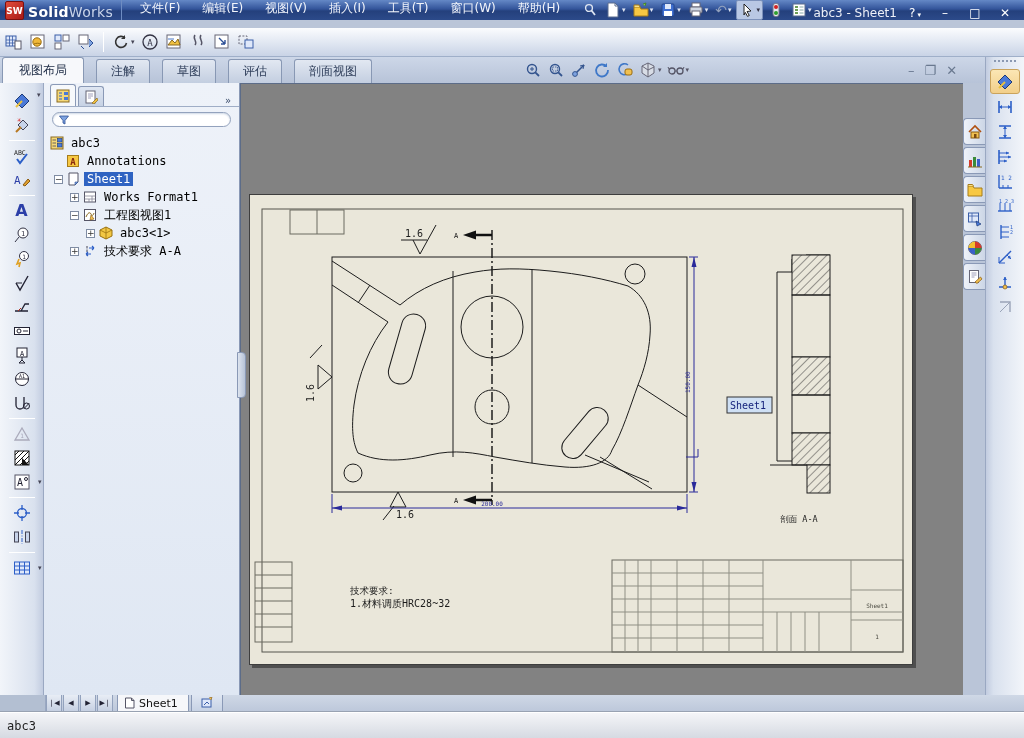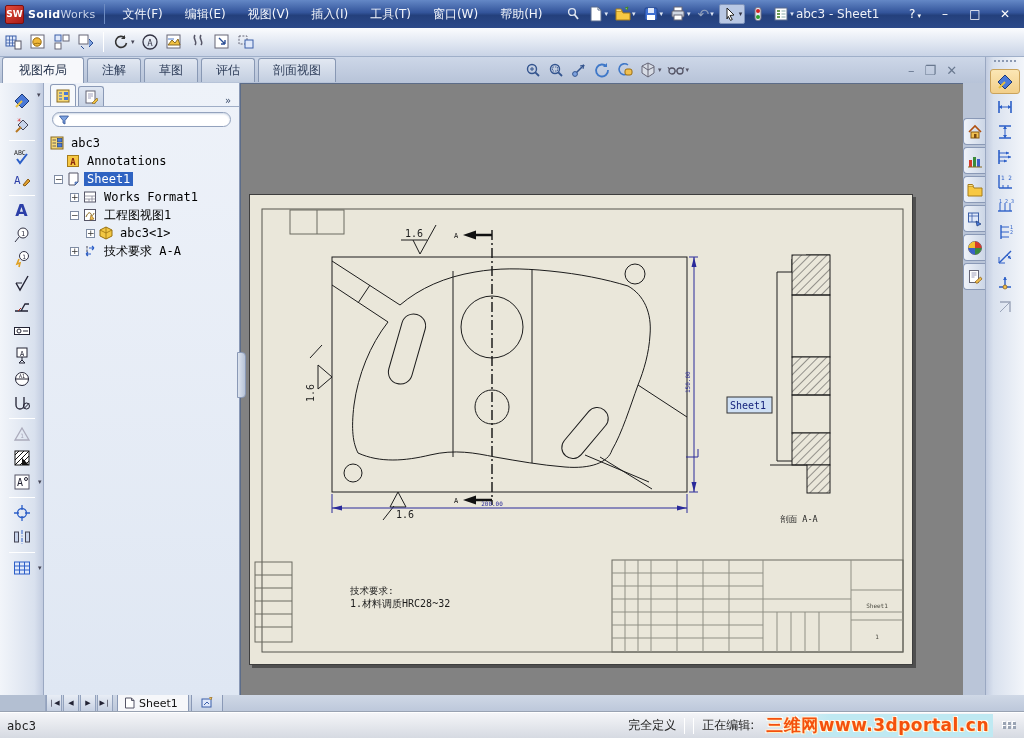--- a/index.html
+++ b/index.html
@@ -1,43 +1,43 @@
 <!DOCTYPE html>
 <html><head>
 <meta charset="utf-8">
 <style>
 *{box-sizing:border-box;margin:0;padding:0}
 html,body{width:1024px;height:738px;overflow:hidden}
 body{position:relative;font-family:"DejaVu Sans",sans-serif;background:#bac5d8;font-size:12px}
 .abs{position:absolute}
 
-#titlebar{left:0;top:0;width:1024px;height:28px;background:linear-gradient(180deg,#6488c6 0%,#33549a 45%,#24407c 55%,#2c4a8a 100%);display:flex;align-items:center;color:#fff}
+#titlebar{left:0;top:0;width:1024px;height:20px;background:linear-gradient(180deg,#6488c6 0%,#33549a 45%,#24407c 55%,#2c4a8a 100%);display:flex;align-items:flex-end;color:#fff}
 .swcube{width:19px;height:19px;margin-left:5px;background:linear-gradient(135deg,#e24b3a,#a81a17);border:1px solid #7a0f0f;border-radius:2px;color:#fff;font-size:9px;font-weight:bold;display:flex;align-items:center;justify-content:center}
-.brand{margin-left:4px;font-size:11px;letter-spacing:.3px}
+.brand{margin-left:4px;font-size:14px;letter-spacing:.3px}
 .brand b{color:#fff}.brand span{color:#c9d4ea;font-weight:normal}
 .tb-sep{width:1px;height:20px;background:#1c3263;border-right:1px solid #6e8cc2;margin:0 8px}
 .menu{display:flex;gap:2px}
 .menu .mi{padding:3px 10px;color:#f2f5fb;font-size:12px;cursor:default}
 .titlebar-tools{display:flex;align-items:center;gap:3px;margin-left:10px}
 .tbtn{display:flex;align-items:center;padding:1px 2px;border-radius:2px}
 .tbtn .dd{font-size:7px;color:#dfe6f4;margin-left:1px}
 .tbtn.pressed{background:#b9c8e4;border:1px solid #7d92bb}
 .doc-title{font-size:12px;color:#eef1f8}
 .wbtns{margin-left:auto;display:flex;gap:8px;margin-right:8px;color:#fff;font-size:12px}
 .wbtn{width:22px;text-align:center}
 .i16{width:16px;height:16px;display:block}
 .i18{width:18px;height:18px;display:block}
 
 #toolbar2{left:0;top:28px;width:1024px;height:29px;background:linear-gradient(180deg,#fbfcfe,#dde4f0 60%,#c9d3e6);border-bottom:1px solid #9fafc9;display:flex;align-items:center;padding-left:4px;gap:4px}
 .t2sep{width:1px;height:20px;background:#a8b4ca;border-right:1px solid #fff;margin:0 3px}
 .t2btn{display:flex;align-items:center;padding:1px}
 .t2btn .dd{font-size:7px;color:#445;margin-left:1px}
 
 #tabrow{left:0;top:57px;width:1024px;height:26px;background:linear-gradient(180deg,#cdd7e8,#b7c3d8)}
-.ctabs{position:absolute;left:2px;bottom:0;display:flex;align-items:center;gap:3px}
+.ctabs{position:absolute;left:2px;bottom:0;display:flex;align-items:flex-end;gap:12px}
 .ctab{padding:3px 14px;font-size:12px;color:#31405c;background:linear-gradient(180deg,#e2e8f2,#c3cee0);border:1px solid #8898b4;border-bottom:none;border-radius:3px 3px 0 0}
 .ctab.active{background:#f7f8fb;padding:4px 16px;color:#1d2b45}
 
 #viewtools{left:524px;top:61px;display:flex;align-items:center;gap:5px}
 .vbtn{display:flex;align-items:center}
 .vbtn .dd{font-size:7px;color:#556;margin-left:1px}
 #docbtns{left:908px;top:63px;display:flex;gap:10px;color:#6a7econtrol;color:#697797;font-size:13px}
 
 #lefttoolbar{left:0;top:83px;width:44px;height:612px;background:linear-gradient(90deg,#f2f5fa,#d9e1ee 80%,#c2cce0);border-right:1px solid #9aa8c2;display:flex;flex-direction:column;align-items:center;padding-top:6px}
 .ltcell{width:34px;height:24px;display:flex;align-items:center;justify-content:center;position:relative}
@@ -820,28 +820,13 @@
     <svg width="14" height="12" viewBox="0 0 14 12">
         <rect x="2" y="2" width="9" height="8" fill="#dfe8fa" stroke="#3b5ea8"></rect>
         <path d="M9 1l3-1-1 3" fill="#f0c050" stroke="#8a5a10" stroke-width=".6"></path>
         <path d="M4 8l3-3 2 2" stroke="#3b5ea8" fill="none"></path>
       </svg>
   </div>
 </div>
 
 <div id="statusbar" class="abs">
   <span class="sb-left">abc3</span>
-  <div class="sb-right">
-    <span>完全定义</span>
-    <span class="sb-sep"></span>
-    <span class="sb-sep"></span>
-    <span>正在编辑:</span>
-    <span class="watermark">三维网www.3dportal.cn</span>
-    <span class="grip">
-        <i></i>
-        <i></i>
-        <i></i>
-        <i></i>
-        <i></i>
-        <i></i>
-      </span>
-  </div>
 </div>
 
 </body></html>

